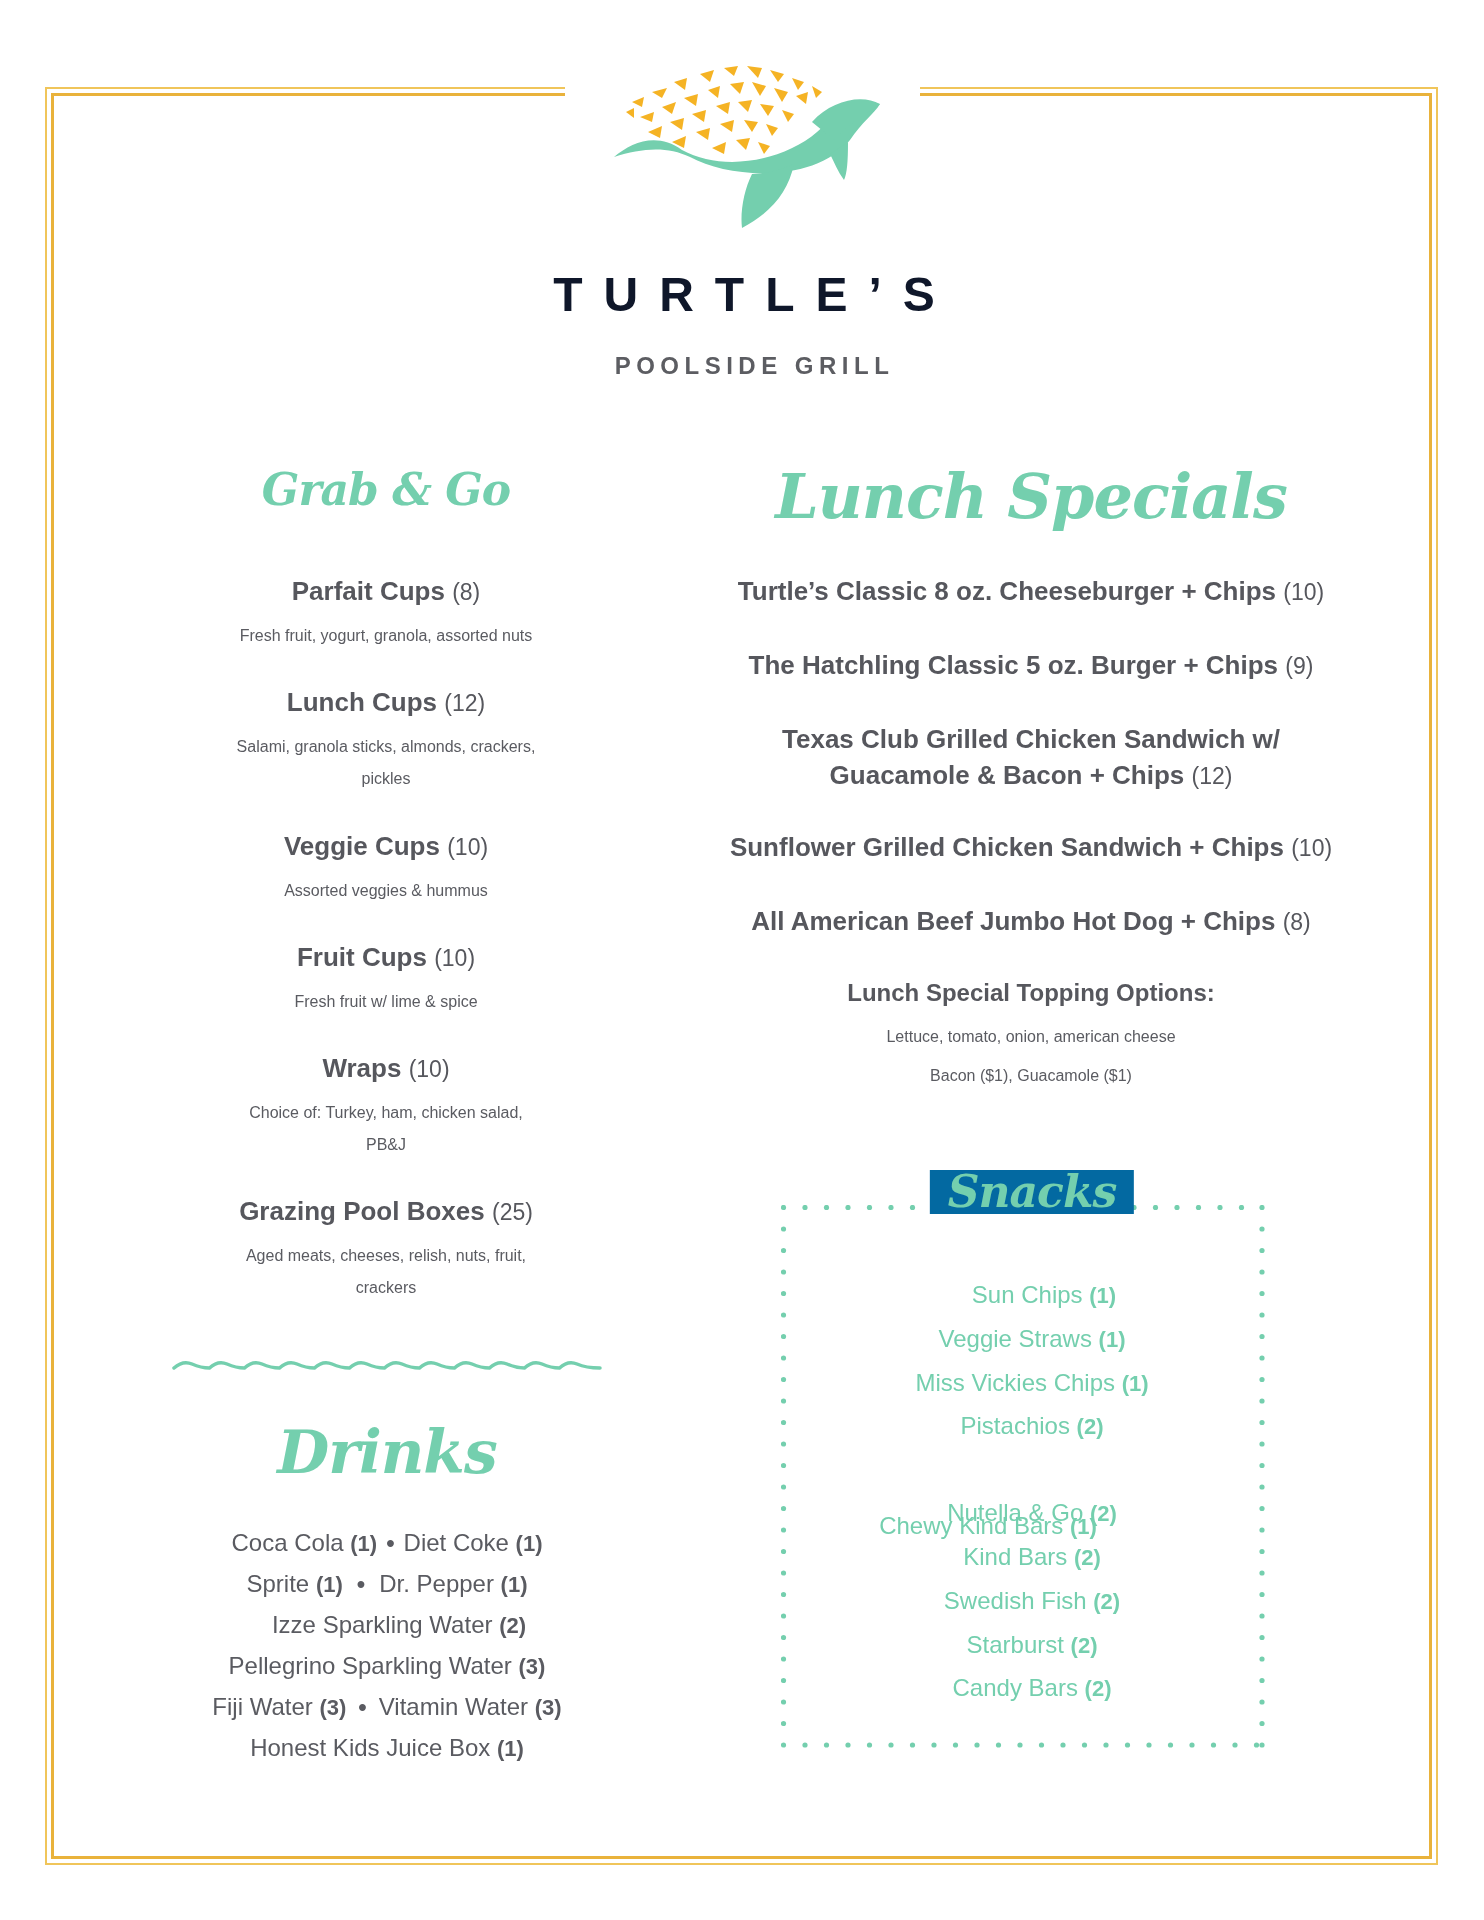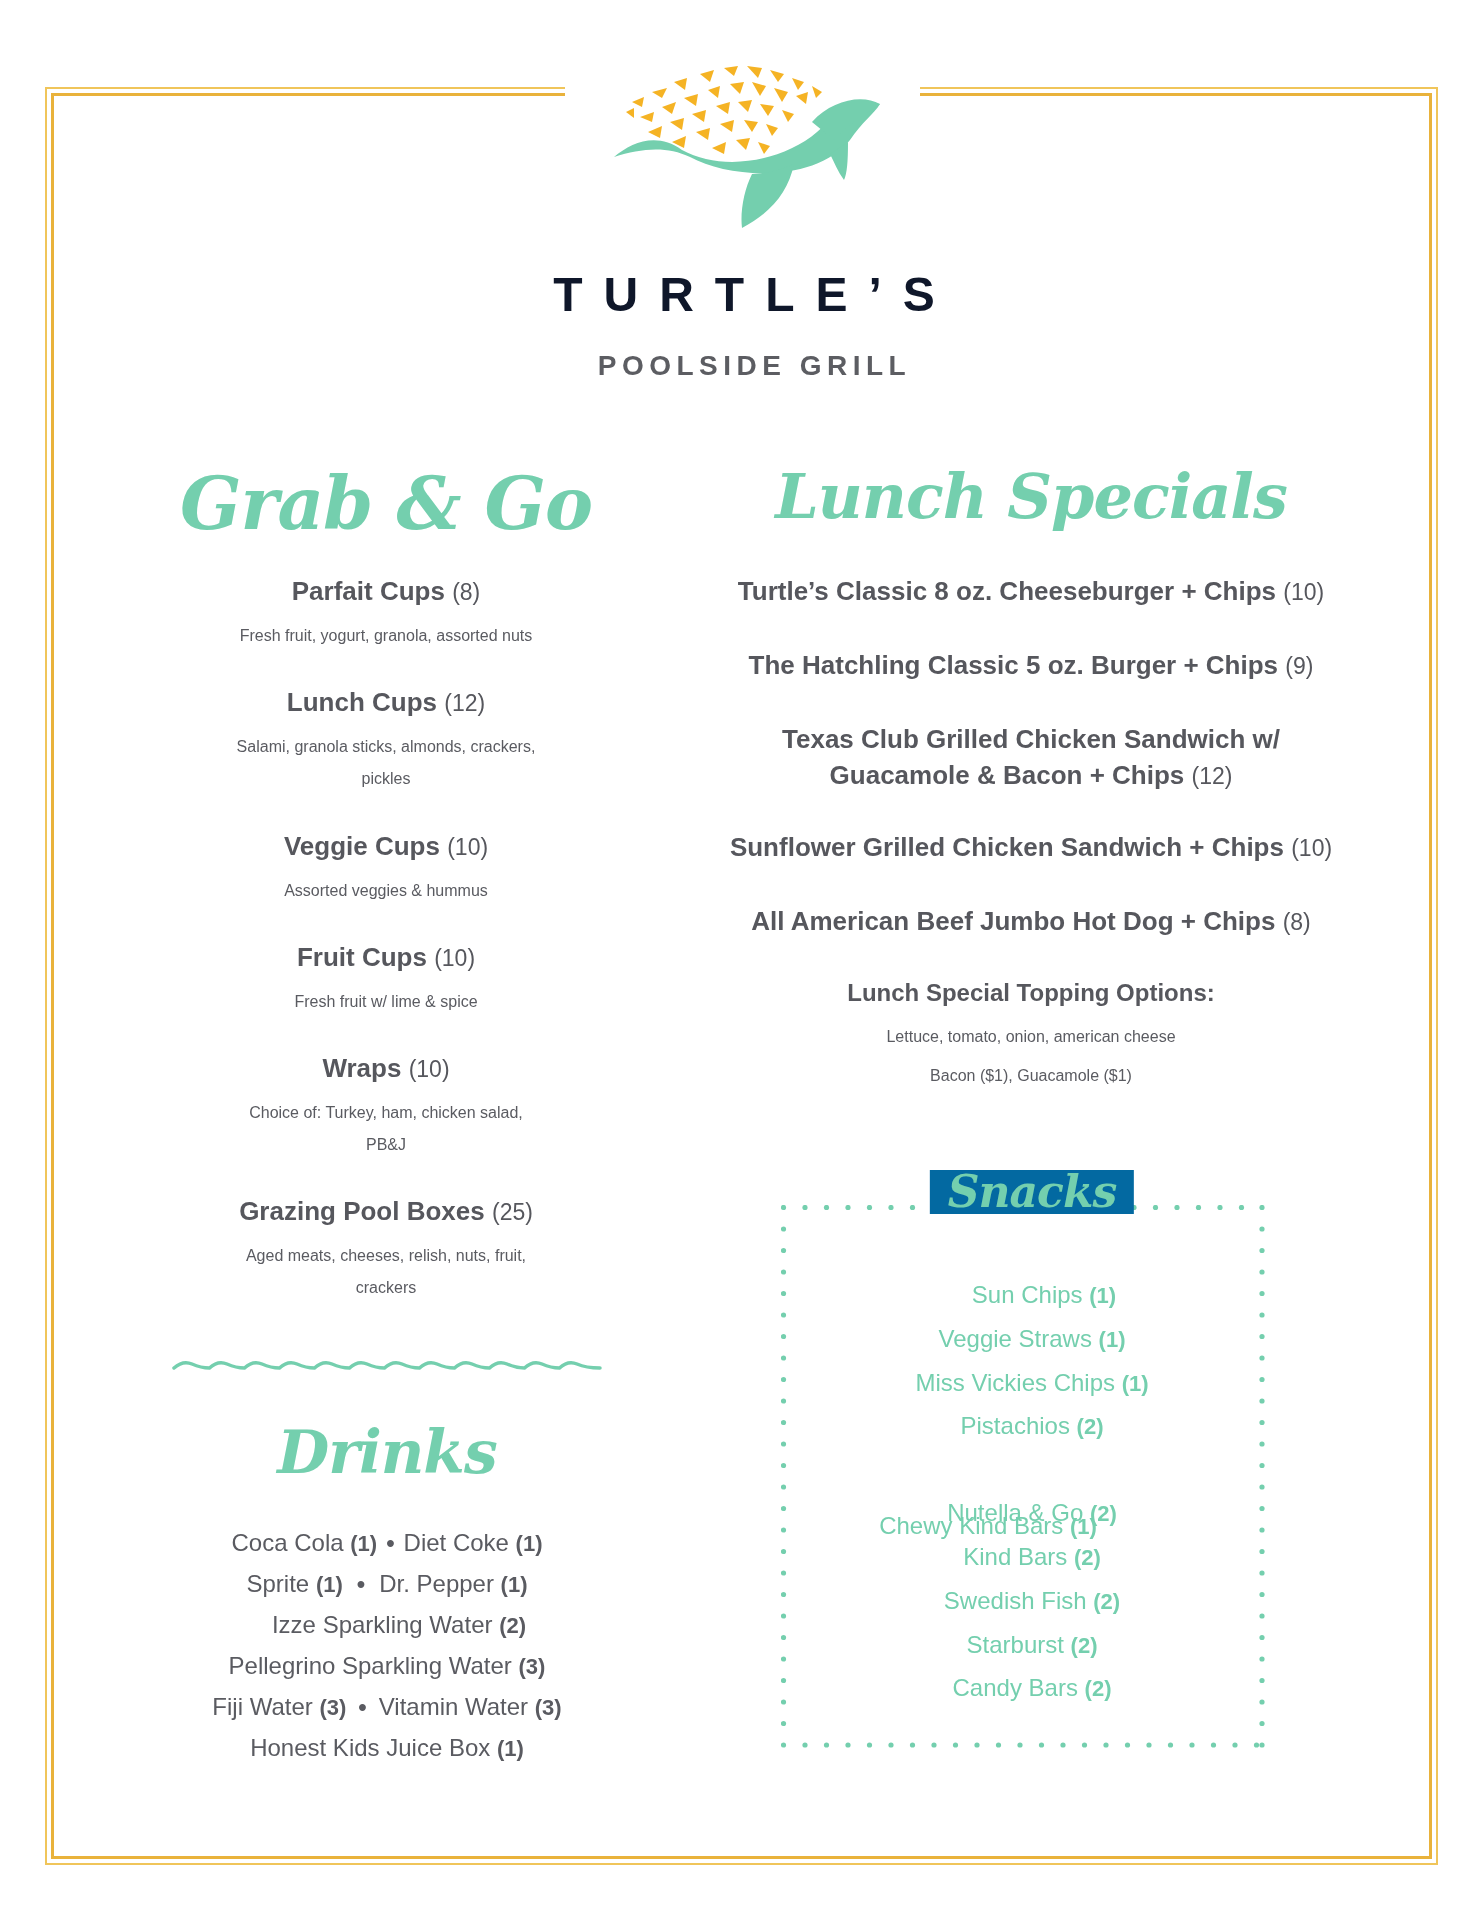--- a/index.html
+++ b/index.html
@@ -11,27 +11,27 @@
   
   .frame-outer { left: 45px; top: 87px; width: 1393px; height: 1778px;
                  border: 2px solid #f0c55a; box-sizing: border-box; }
   .frame-inner { left: 51px; top: 93px; width: 1381px; height: 1766px;
                  border: 3px solid #e9b23b; box-sizing: border-box; }
   .frame-gap { left: 565px; top: 80px; width: 355px; height: 20px; background: #ffffff; }
 
   
   .brand-title { left: 744px; top: 255px; font-size: 48px; font-weight: bold; letter-spacing: 21px;
                  color: #0f172a; line-height: 80px; padding-left: 21px; }
-  .brand-sub { left: 752px; top: 350px; font-size: 28px; font-weight: bold; letter-spacing: 5.5px;
+  .brand-sub { left: 752px; top: 350px; font-size: 24px; font-weight: bold; letter-spacing: 5.5px;
                color: #5c5d62; line-height: 32px; padding-left: 5px; }
 
   
   .script { font-family: "DejaVu Serif", "Liberation Serif", serif; font-style: italic; font-weight: bold;
             color: #74cfae; letter-spacing: -1px; line-height: 1; }
-  .h-grab { left: 386px; top: 468px; font-size: 72px; }
+  .h-grab { left: 386px; top: 468px; font-size: 44px; }
   .h-lunch { left: 1031px; top: 466px; font-size: 62px; }
   .h-drinks { left: 387px; top: 1422px; font-size: 60px; }
   .h-snacks { left: 1032px; top: 1170px; font-size: 44px; background: #0369a1; padding: 0 18px; }
 
   
   .item-title { font-size: 26px; font-weight: bold; line-height: 30px; color: #56575d; }
   .item-title .price { font-weight: normal; font-size: 23px; }
   .item-desc { font-size: 16px; line-height: 32px; color: #5a5b61; }
   .lunch-title { font-size: 26px; font-weight: bold; line-height: 35px; color: #56575d; }
   .lunch-title .price { font-weight: normal; font-size: 23px; }

